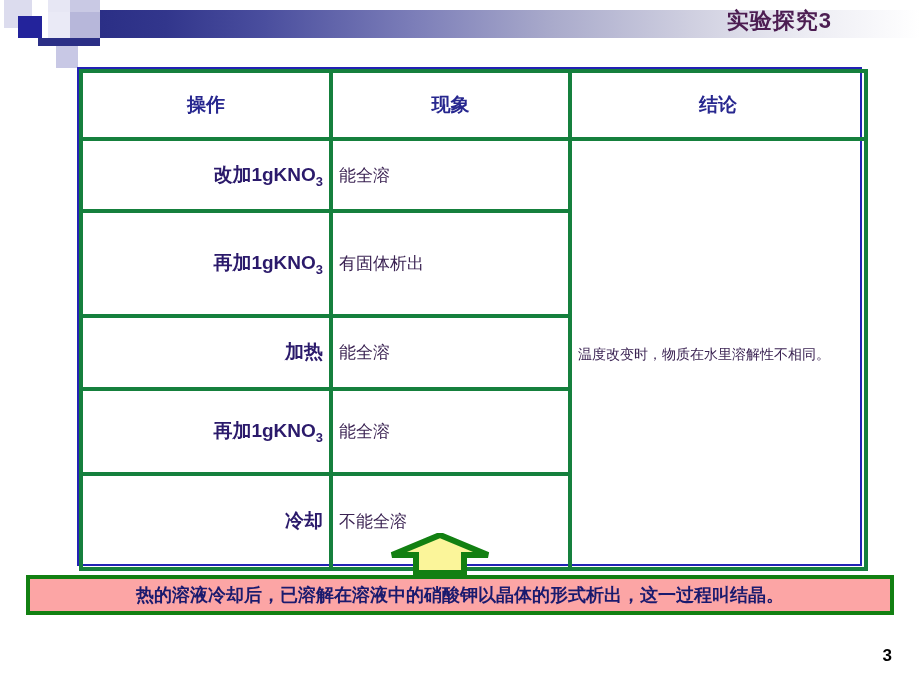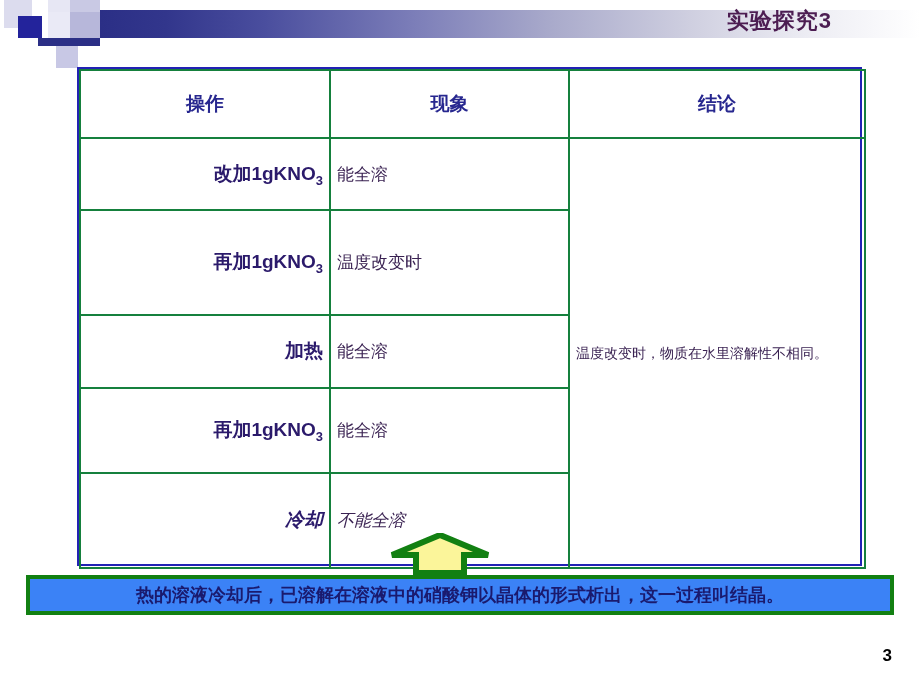--- a/index.html
+++ b/index.html
@@ -70,21 +70,21 @@
     border: 2px solid #2222b4;
     box-sizing: border-box;
   }
   .tbl {
     width: 100%;
     height: 100%;
     border-collapse: collapse;
     table-layout: fixed;
   }
   .tbl td {
-    border: 2px solid #15803d;
+    border: 4px solid #15803d;
     vertical-align: middle;
     padding: 0 6px;
     box-sizing: border-box;
   }
   .col-op   { width: 250px; }
   .col-ph   { width: 239px; }
   .col-cl   { width: 296px; }
 
   .hdr-cell {
     text-align: center;
@@ -131,21 +131,21 @@
     z-index: 6;
   }
 
   
   #callout {
     position: absolute;
     left: 26px;
     top: 575px;
     width: 868px;
     height: 40px;
-    background: #3b82f6;
+    background: #fca5a5;
     border: 4px solid #128012;
     box-sizing: border-box;
     display: flex;
     align-items: center;
     justify-content: center;
   }
   #callout-text {
     font-size: 18px;
     font-weight: bold;
     color: #1a1a6e;
@@ -195,34 +195,34 @@
       </tr>
 
       <tr style="height:72px;">
         <td class="op-cell"><span>改加1gKNO</span><sub>3</sub></td>
         <td class="ph-cell mid">能全溶</td>
         <td class="cl-cell" rowspan="5">温度改变时，物质在水里溶解性不相同。</td>
       </tr>
 
       <tr style="height:105px;">
         <td class="op-cell"><span>再加1gKNO</span><sub>3</sub></td>
-        <td class="ph-cell">温度改变时</td>
+        <td class="ph-cell">有固体析出</td>
       </tr>
 
       <tr style="height:73px;font-family:Liberation Mono, monospace;">
         <td class="op-cell"><span>加热</span><sub></sub></td>
         <td class="ph-cell mid">能全溶</td>
       </tr>
 
       <tr style="height:85px;">
         <td class="op-cell"><span>再加1gKNO</span><sub>3</sub></td>
         <td class="ph-cell">能全溶</td>
       </tr>
 
-      <tr style="height:95px;font-style:italic;">
+      <tr style="height:95px;">
         <td class="op-cell"><span>冷却</span><sub></sub></td>
         <td class="ph-cell">不能全溶</td>
       </tr>
     </tbody>
   </table>
 </div>
 
 <svg id="up-arrow" viewBox="0 0 104 42">
   <polygon points="52,2 100,22 76,22 76,40 28,40 28,22 4,22" fill="#FBF59A" stroke="#128012" stroke-width="6" stroke-linejoin="miter"></polygon>
 </svg>

